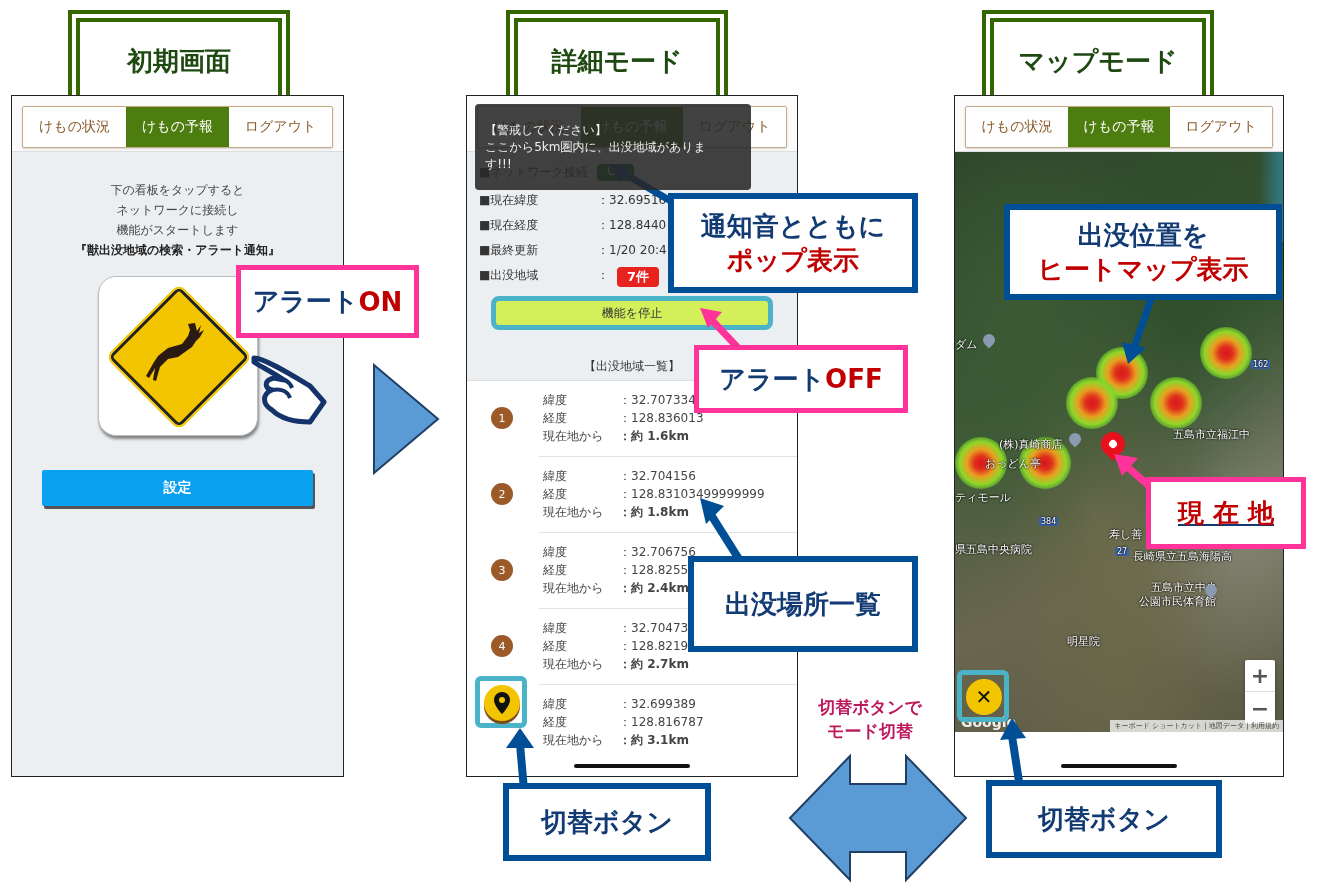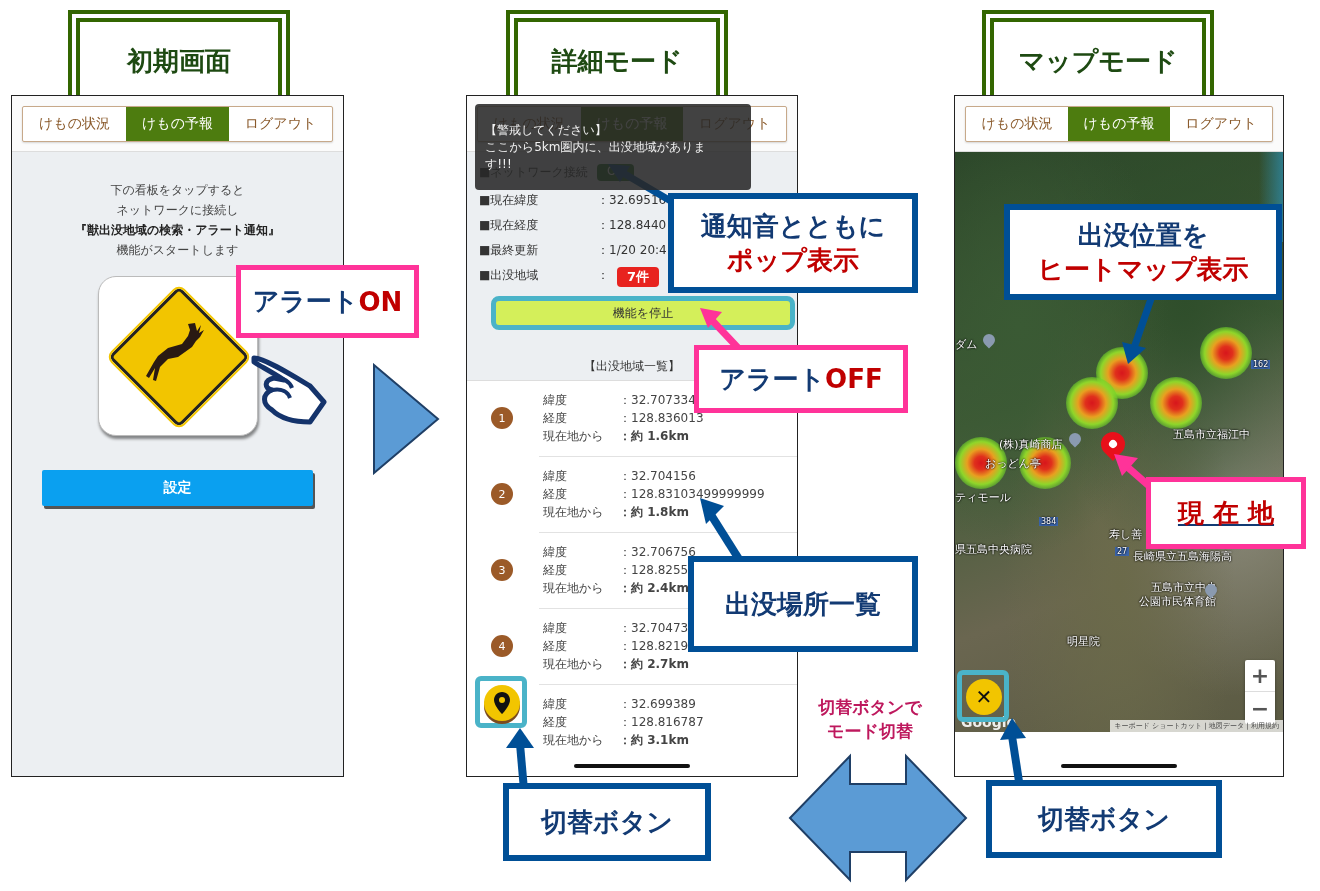--- a/index.html
+++ b/index.html
@@ -8,21 +8,21 @@
   .abs { position: absolute; }
 
   
   .section-title { position: absolute; height: 103px; border: 4px solid #336600; padding: 4px; background: #fff; }
   .section-title .inner { width: 100%; height: 100%; border: 4px solid #336600; display: flex; align-items: center; justify-content: center;
          font-size: 26px; color: #1e4a12; font-weight: bold; }
 
   
   .phone { position: absolute; border: 1.5px solid #222; background: #eceff2; overflow: hidden; }
 
-  .tabs { position: absolute; left: 10px; right: 10px; top: 10px; height: 36px; display: flex; border: 1px solid #c7a98a; background: #fff; border-radius: 2px; box-shadow: 0 1px 2px rgba(0,0,0,0.15); }
+  .tabs { position: absolute; left: 10px; right: 10px; top: 10px; height: 42px; display: flex; border: 1px solid #c7a98a; background: #fff; border-radius: 2px; box-shadow: 0 1px 2px rgba(0,0,0,0.15); }
   .tab { flex: 1; display: flex; align-items: center; justify-content: center; font-size: 14px; color: #8a5a2b; }
   .tab.active { background: #4d7c0f; color: #fff; }
 
   .header-band { position: absolute; left: 0; right: 0; top: 0; height: 56px; background: #fbfbfb; border-bottom: 1px solid #ddd; }
 
   
   .intro { position: absolute; left: 0; right: 0; top: 84px; text-align: center; font-size: 12px; line-height: 20px; color: #444; }
   .intro b { color: #222; }
   .sign-card { position: absolute; left: 86px; top: 180px; width: 160px; height: 160px; background: #fff; border-radius: 18px; border: 1px solid #bbb; box-shadow: 1px 3px 3px rgba(0,0,0,0.45); }
   .diamond { position: absolute; left: 30px; top: 30px; width: 100px; height: 100px; transform: rotate(45deg); background: #f2c500; border: 3px solid #222; border-radius: 6px; outline: 2px solid #f2c500; }
@@ -32,21 +32,21 @@
   
   .callout-pink { position: absolute; background: #fff; border: 5px solid #ff3399; display: flex; align-items: center; justify-content: center; font-size: 26px; font-weight: bold; color: #123a73; }
   .callout-blue { position: absolute; background: #fff; border: 6px solid #004f96; display: flex; flex-direction: column; align-items: center; justify-content: center; font-size: 26px; font-weight: bold; color: #123a73; line-height: 34px; }
   .red { color: #c00000; }
 
   
   .toast { position: absolute; left: 8px; top: 8px; width: 276px; height: 86px; background: rgba(40,40,40,0.88); color: #f2f2f2; font-size: 12px; line-height: 17px; padding: 18px 10px 0 10px; border-radius: 4px; z-index: 5; }
   .info-row { position: absolute; left: 12px; font-size: 12px; color: #333; display: flex; }
   .info-row .k { width: 118px; }
   .badge-red { background: #e8231f; color: #fff; font-weight: bold; padding: 1px 10px; border-radius: 4px; font-size: 13px; }
-  .stop-btn { position: absolute; left: 24px; top: 200px; width: 304px; height: 34px; background: #d4ef5a; border: 5px solid #4ab3c8; border-radius: 8px; display: flex; align-items: center; justify-content: center; font-size: 12px; color: #333; }
+  .stop-btn { position: absolute; left: 24px; top: 200px; width: 282px; height: 34px; background: #d4ef5a; border: 5px solid #4ab3c8; border-radius: 8px; display: flex; align-items: center; justify-content: center; font-size: 12px; color: #333; }
   .list-title { position: absolute; left: 0; right: 0; top: 262px; text-align: center; font-size: 12px; color: #333; }
   .list-area { position: absolute; left: 0; right: 0; top: 284px; bottom: 0; background: #fff; border-top: 1px solid #ddd; }
   .list-item { position: absolute; left: 0; right: 0; height: 76px; }
   .list-item .num { position: absolute; left: 24px; top: 26px; width: 22px; height: 22px; border-radius: 50%; background: #9b5a28; color: #fff; font-size: 11px; display: flex; align-items: center; justify-content: center; }
   .list-item .lines { position: absolute; left: 76px; top: 10px; font-size: 12px; line-height: 18px; color: #444; }
   .list-item .line { display: flex; }
   .list-item .line .k { width: 76px; }
   .list-item .sep { position: absolute; left: 72px; right: 0; bottom: 0; border-top: 1px solid #e2e2e2; }
   .home-bar { position: absolute; bottom: 8px; left: 50%; width: 116px; margin-left: -58px; height: 4px; background: #111; border-radius: 3px; }
 
@@ -90,22 +90,22 @@
 <div class="phone" style="left:11px; top:95px; width:333px; height:682px;">
   <div class="header-band"></div>
   <div class="tabs">
     <div class="tab">けもの状況</div>
     <div class="tab active">けもの予報</div>
     <div class="tab">ログアウト</div>
   </div>
   <div class="intro">
     <div>下の看板をタップすると</div>
     <div>ネットワークに接続し</div>
+    <div>機能がスタートします</div>
     <div><b>『獣出没地域の検索・アラート通知』</b></div>
-    <div>機能がスタートします</div>
   </div>
   <div class="sign-card">
     <div class="diamond"></div>
     <svg class="deer" viewBox="0 0 72 80">
       <path d="M52 6 l2 8 l4 -6 l-2 8 l5 -3 l-4 7 l-4 4 l-4 6 l-14 10 l-10 2 l-8 8 l-4 14 l-3 -1 l2 -12 l-6 10 l-3 -2 l8 -14 l4 -6 l10 -8 l14 -4 l6 -8 l2 -6 l-2 -6 z" fill="#2a1a12"></path>
     </svg>
   </div>
   <div class="setting-btn">設定</div>
 </div>
 

